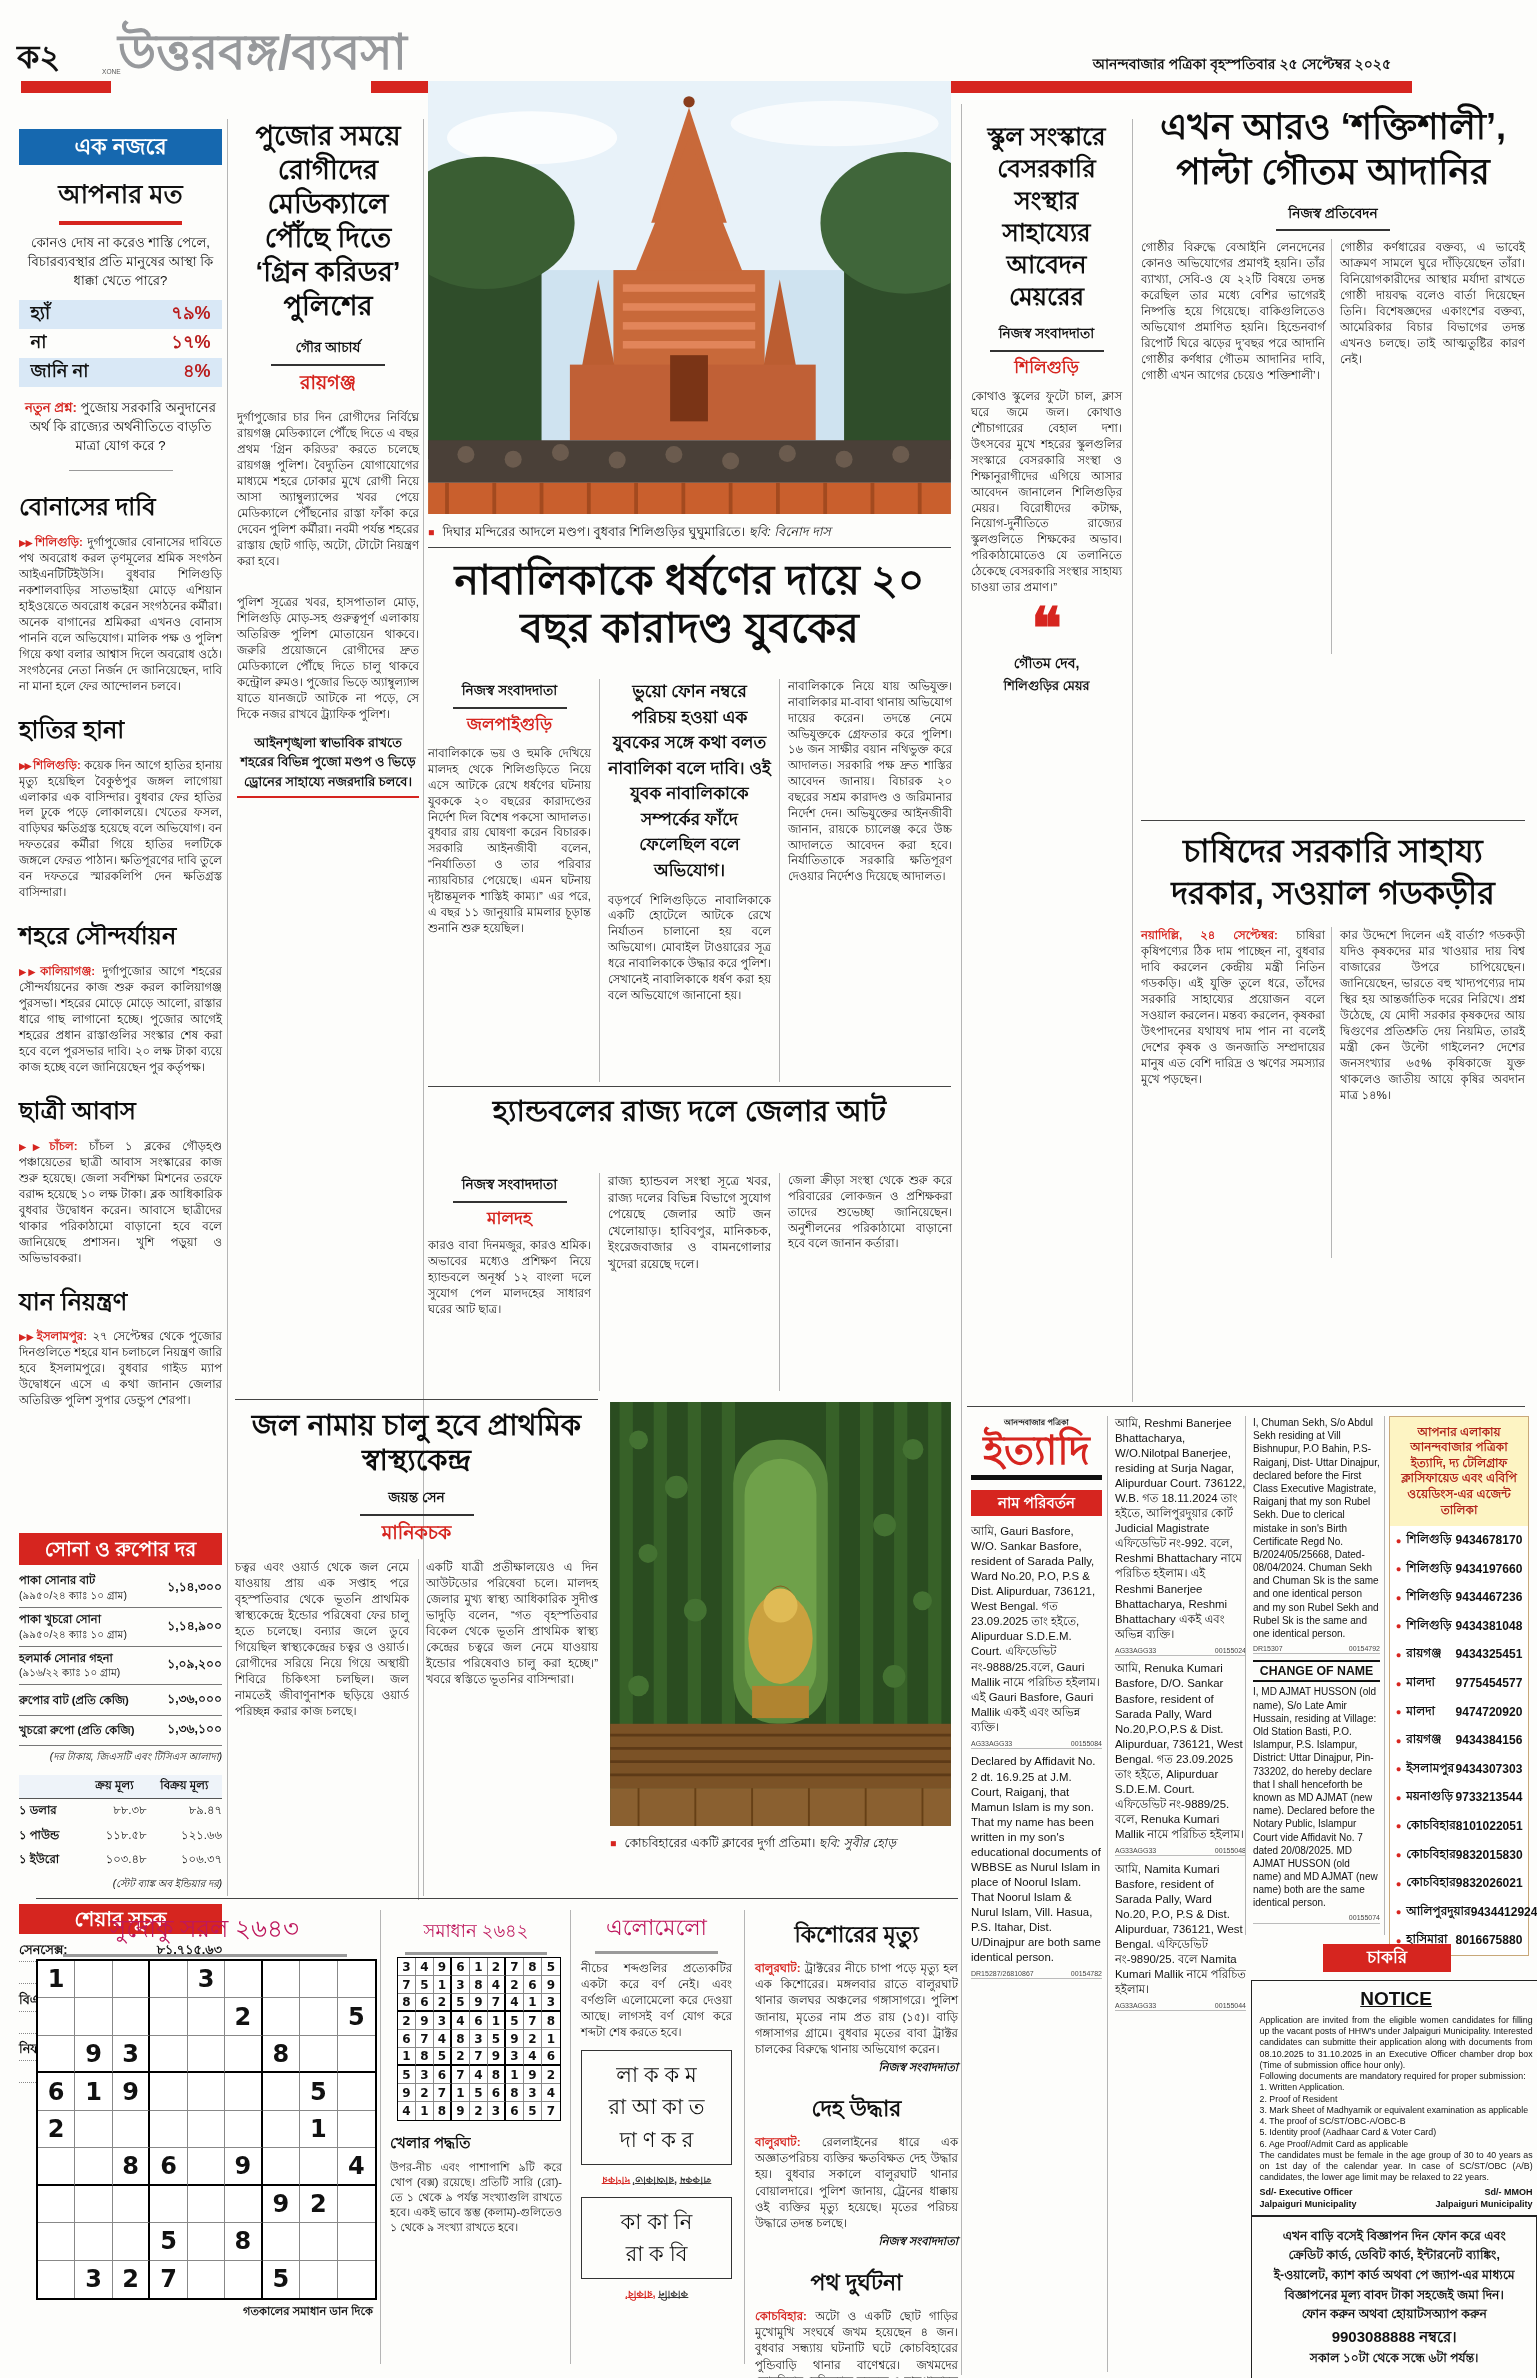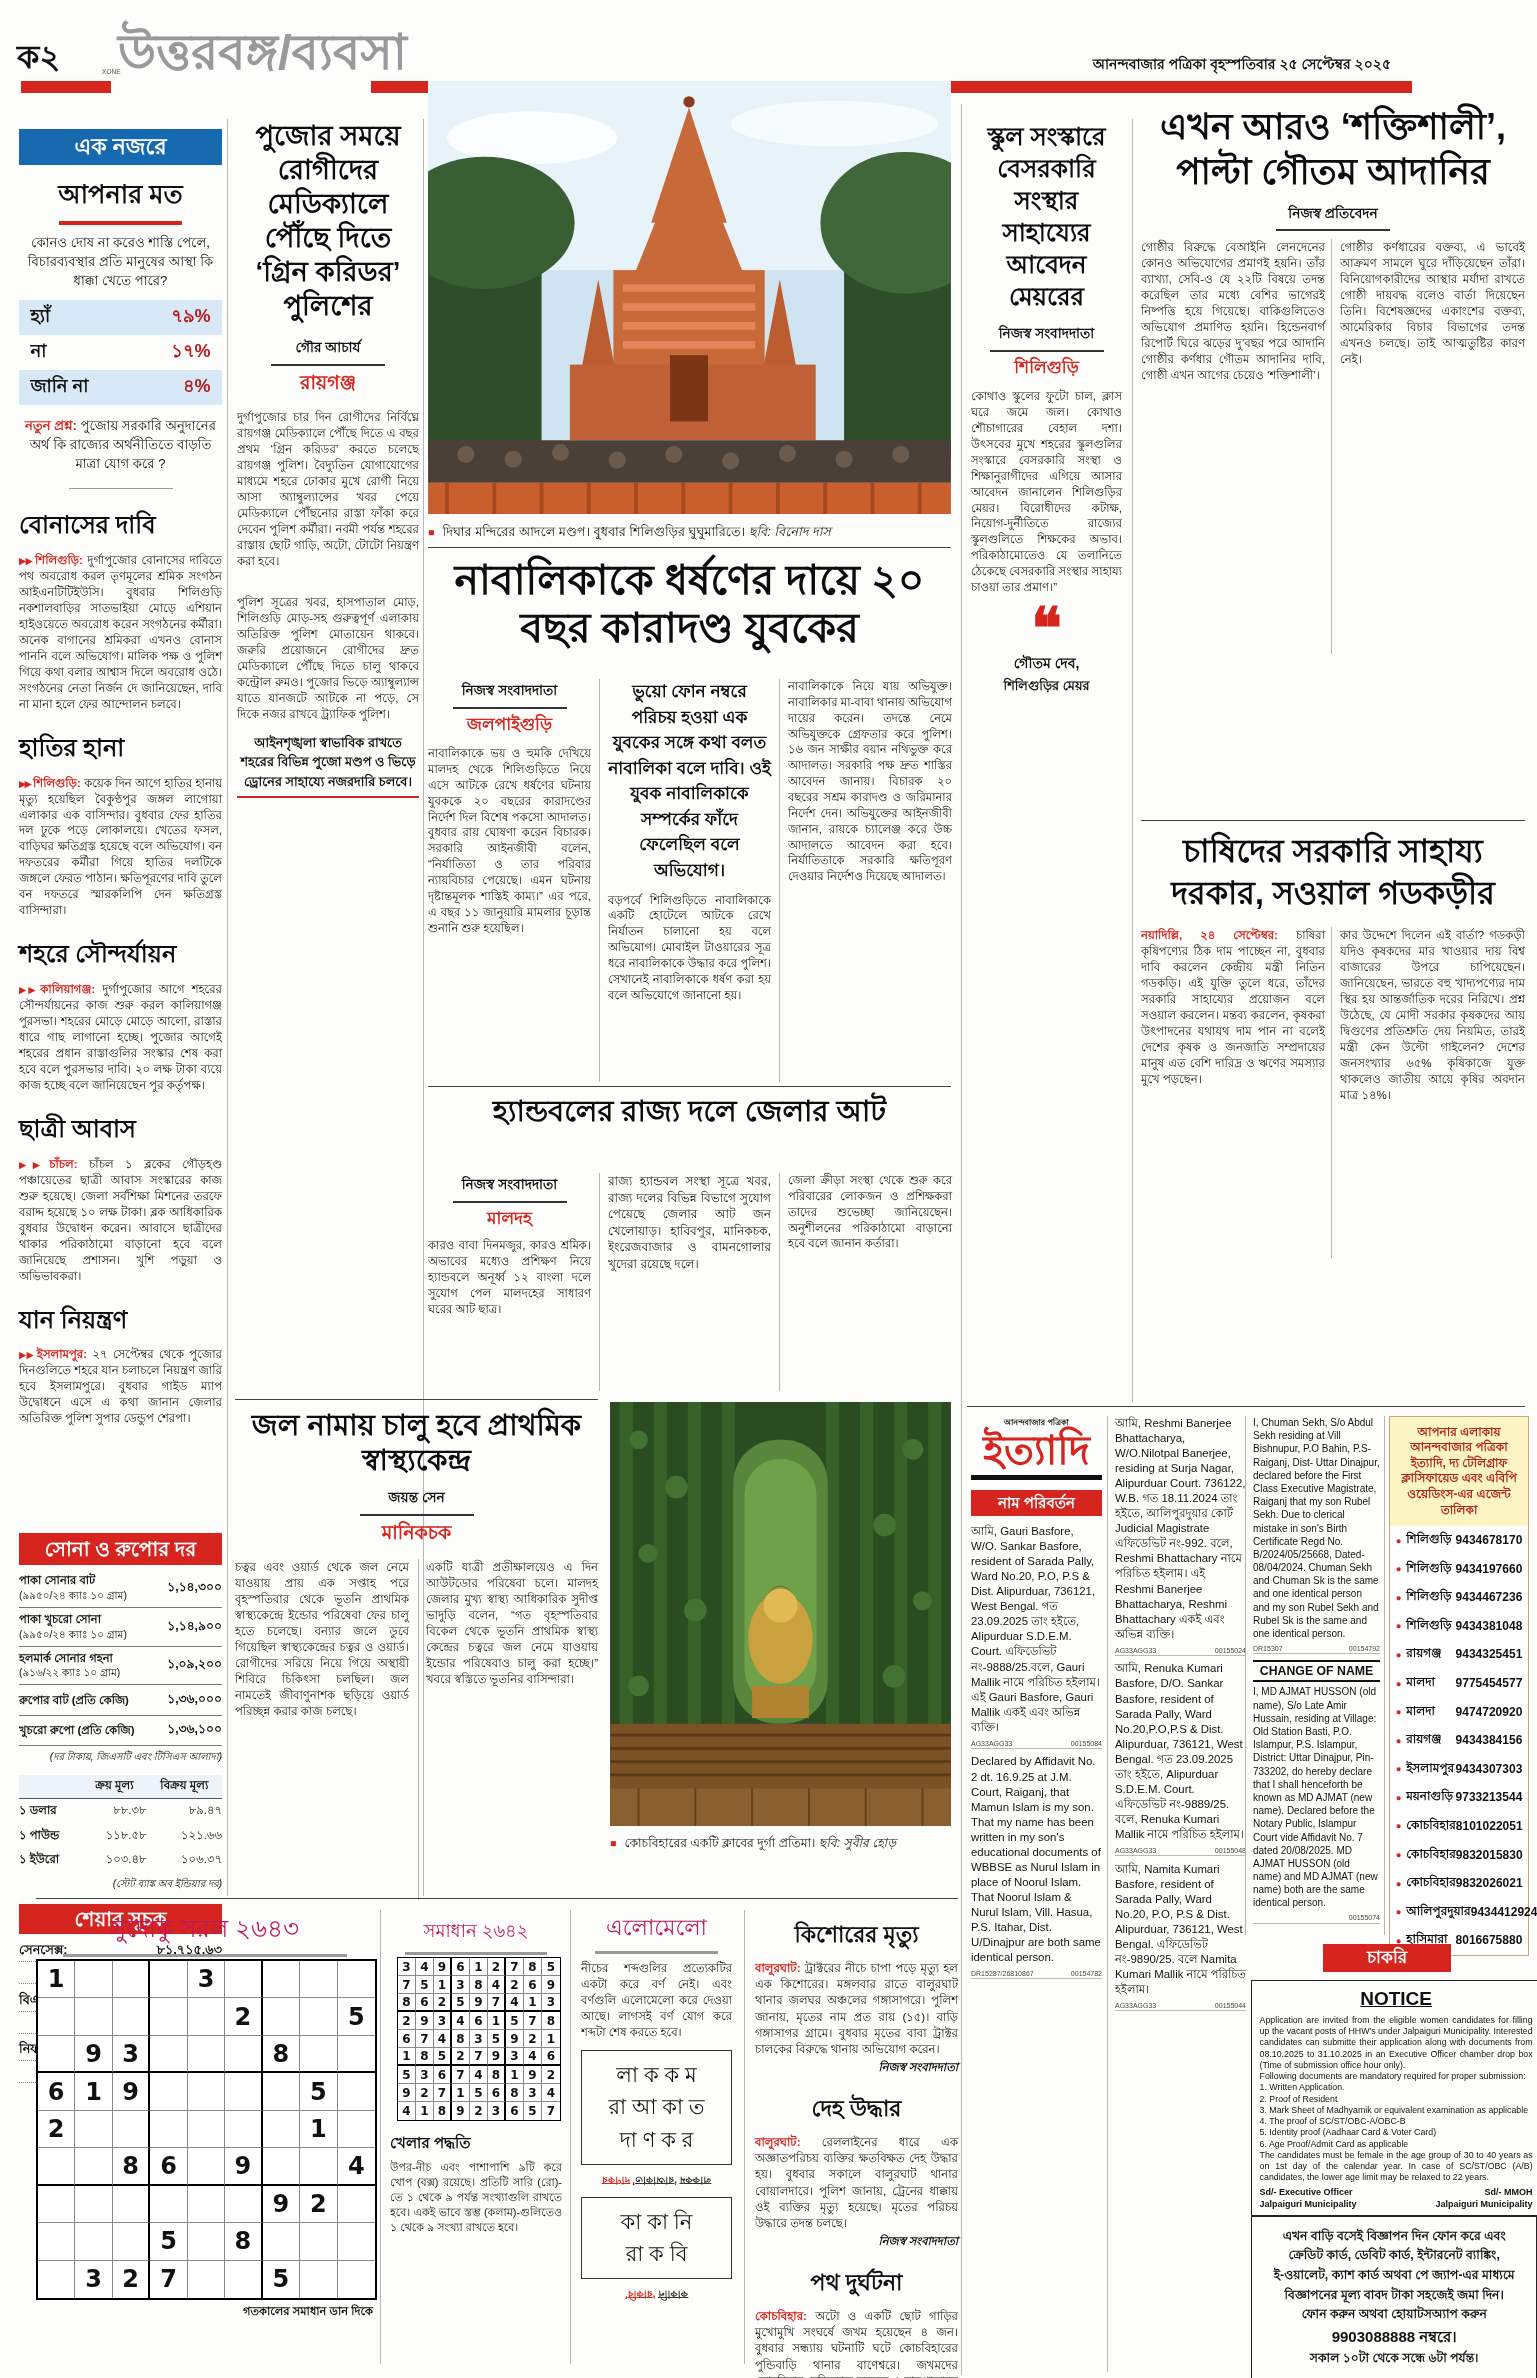--- a/index.html
+++ b/index.html
@@ -13,21 +13,21 @@
   .ctr{text-align:center;}
   .rt{text-align:right;}
   .hl{font-weight:bold;text-align:center;color:#0d0d0d;}
   .body{font-size:11.6px;text-align:justify;line-height:1.38;color:#141414;}
   .byline{font-size:13.7px;font-weight:bold;text-align:center;}
   .byrule{width:114px;height:1.9px;background:#333;margin:3.8px auto 1.9px;}
   .place{font-size:19px;font-weight:bold;text-align:center;color:#d6251f;}
   .banner{background:#1668af;color:#fff;font-size:22px;font-weight:bold;text-align:center;line-height:36px;}
   .redbar{background:#d6251f;color:#fff;font-weight:bold;text-align:center;}
   .sep{width:104px;height:0.9px;background:#999;margin:15px auto 9.5px;}
-  .poll-row{display:flex;justify-content:space-between;align-items:center;height:35px;padding:0 11.4px;}
+  .poll-row{display:flex;justify-content:space-between;align-items:center;height:29px;padding:0 11.4px;}
   .poll-row.alt{background:#d9e8f6;}
   .poll-row .lbl{font-size:18px;font-weight:bold;}
   .poll-row .val{font-size:18px;font-weight:bold;color:#b91c1c;}
   .brief h3{font-size:24px;margin:17px 0 5.7px;font-weight:bold;color:#0d0d0d;}
   .brief p{margin:0;font-size:11.6px;text-align:justify;line-height:1.38;}
   .arrow{color:#d6251f;font-size:9.5px;letter-spacing:-1.9px;margin-right:2.8px;}
   .bplace{color:#d6251f;font-weight:bold;}
   .gold-row{display:flex;justify-content:space-between;align-items:center;border-bottom:1.9px solid #777;padding:4.7px 0;}
   .gold-row .gl{font-size:11.4px;font-weight:bold;line-height:1.25;}
   .gold-row .gs{font-size:10.4px;font-weight:normal;}

